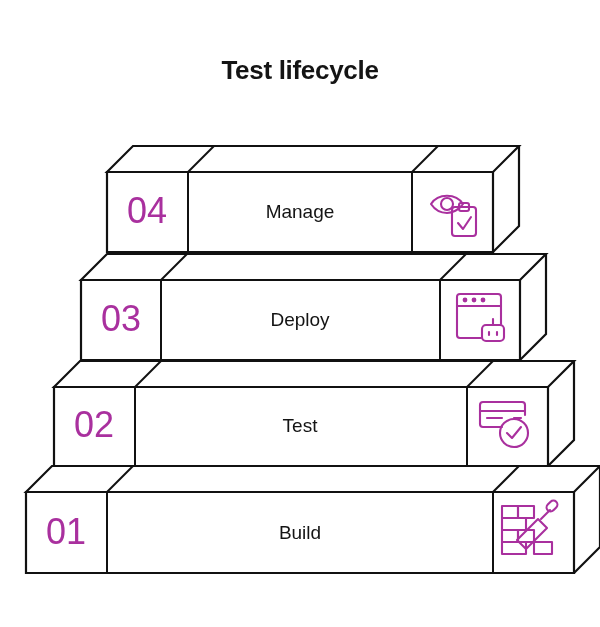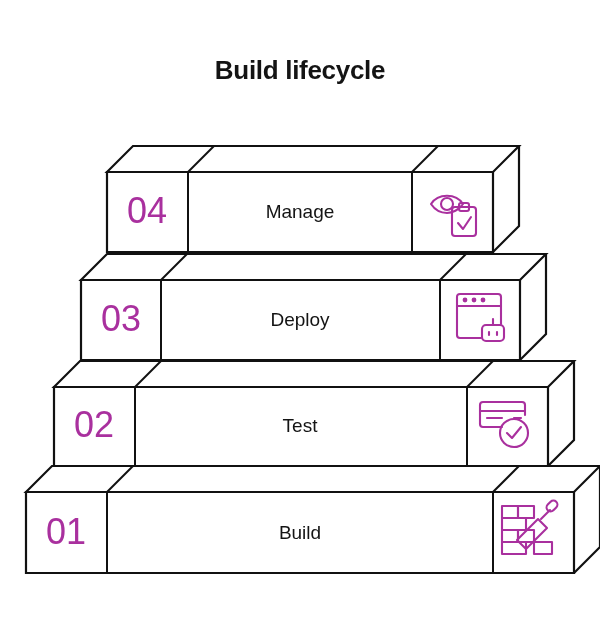--- a/index.html
+++ b/index.html
@@ -40,21 +40,21 @@
     dominant-baseline:middle;
   }
   .ico{fill:none;stroke:#a9309e;stroke-width:2.1;stroke-linecap:round;stroke-linejoin:round;}
   .ico-f{fill:#a9309e;stroke:none;}
 </style>
 </head>
 <body>
 
 <div id="stage">
 
-  <div class="title">Build lifecycle</div>
+  <div class="title">Test lifecycle</div>
 
   <svg class="diagram" viewBox="0 0 600 627">
 
     <g>
 
       <polygon class="face" points="107,172 133,146 519,146 493,172"></polygon>
 
       <rect class="face" x="107" y="172" width="386" height="80"></rect>
 
       <path class="stroke" d="M107,172 L133,146 L519,146 L493,172 Z"></path>

